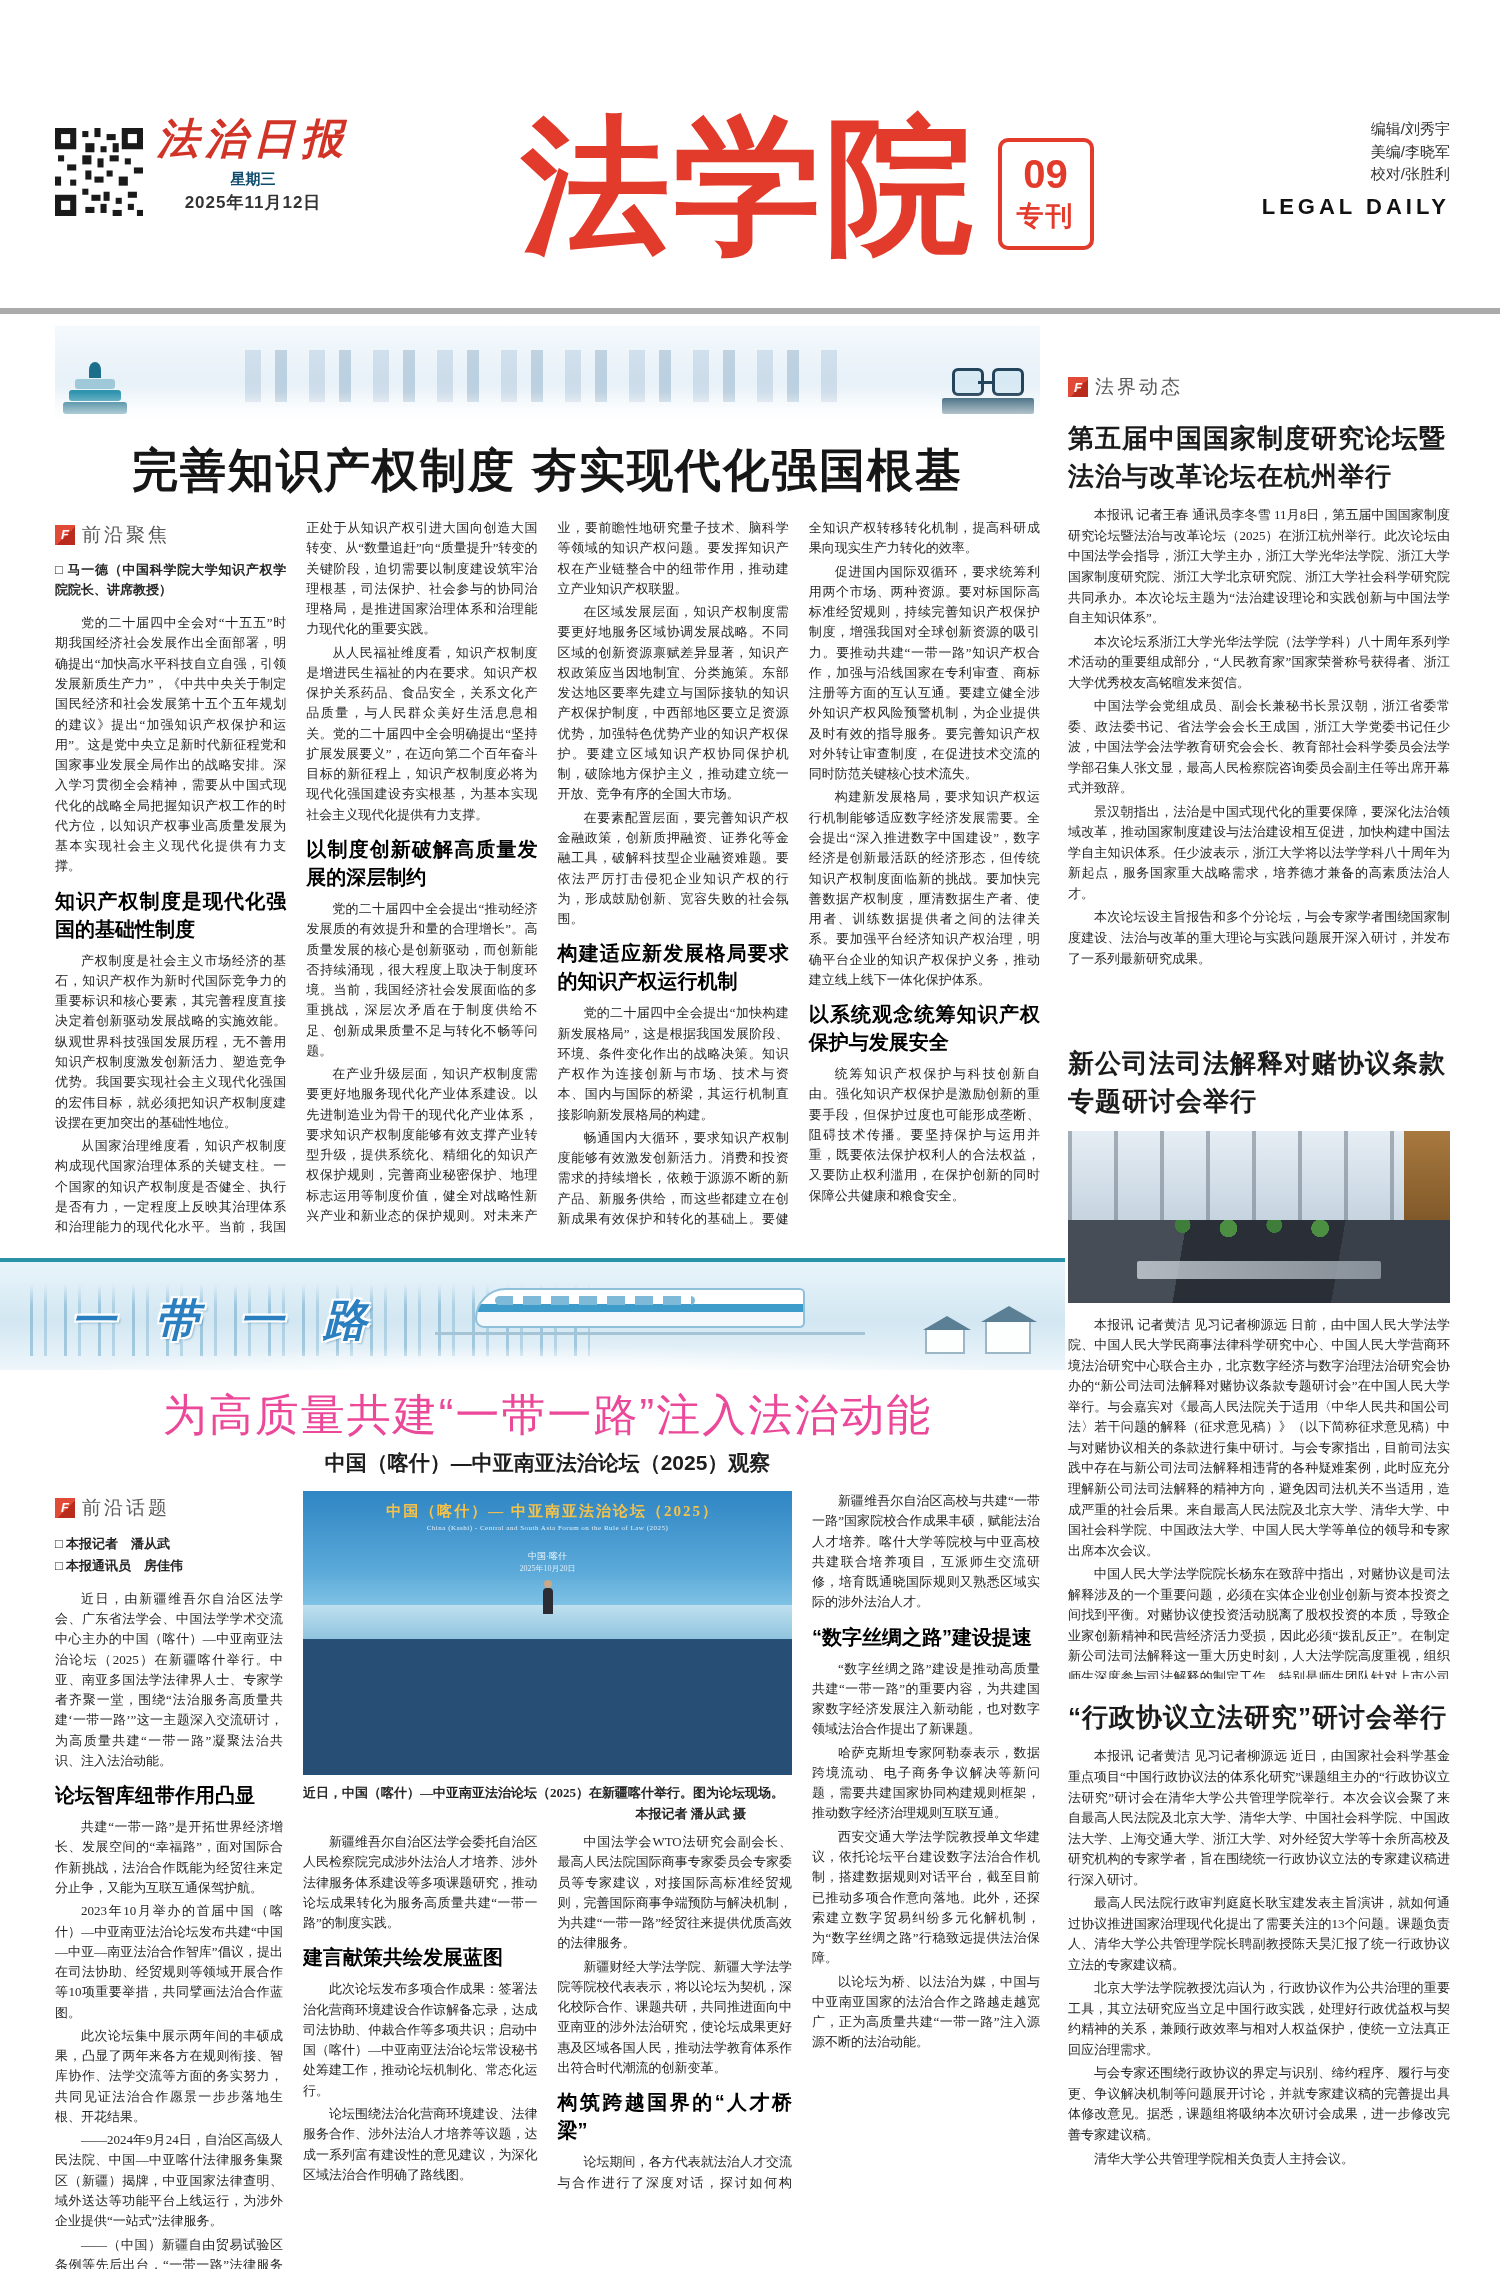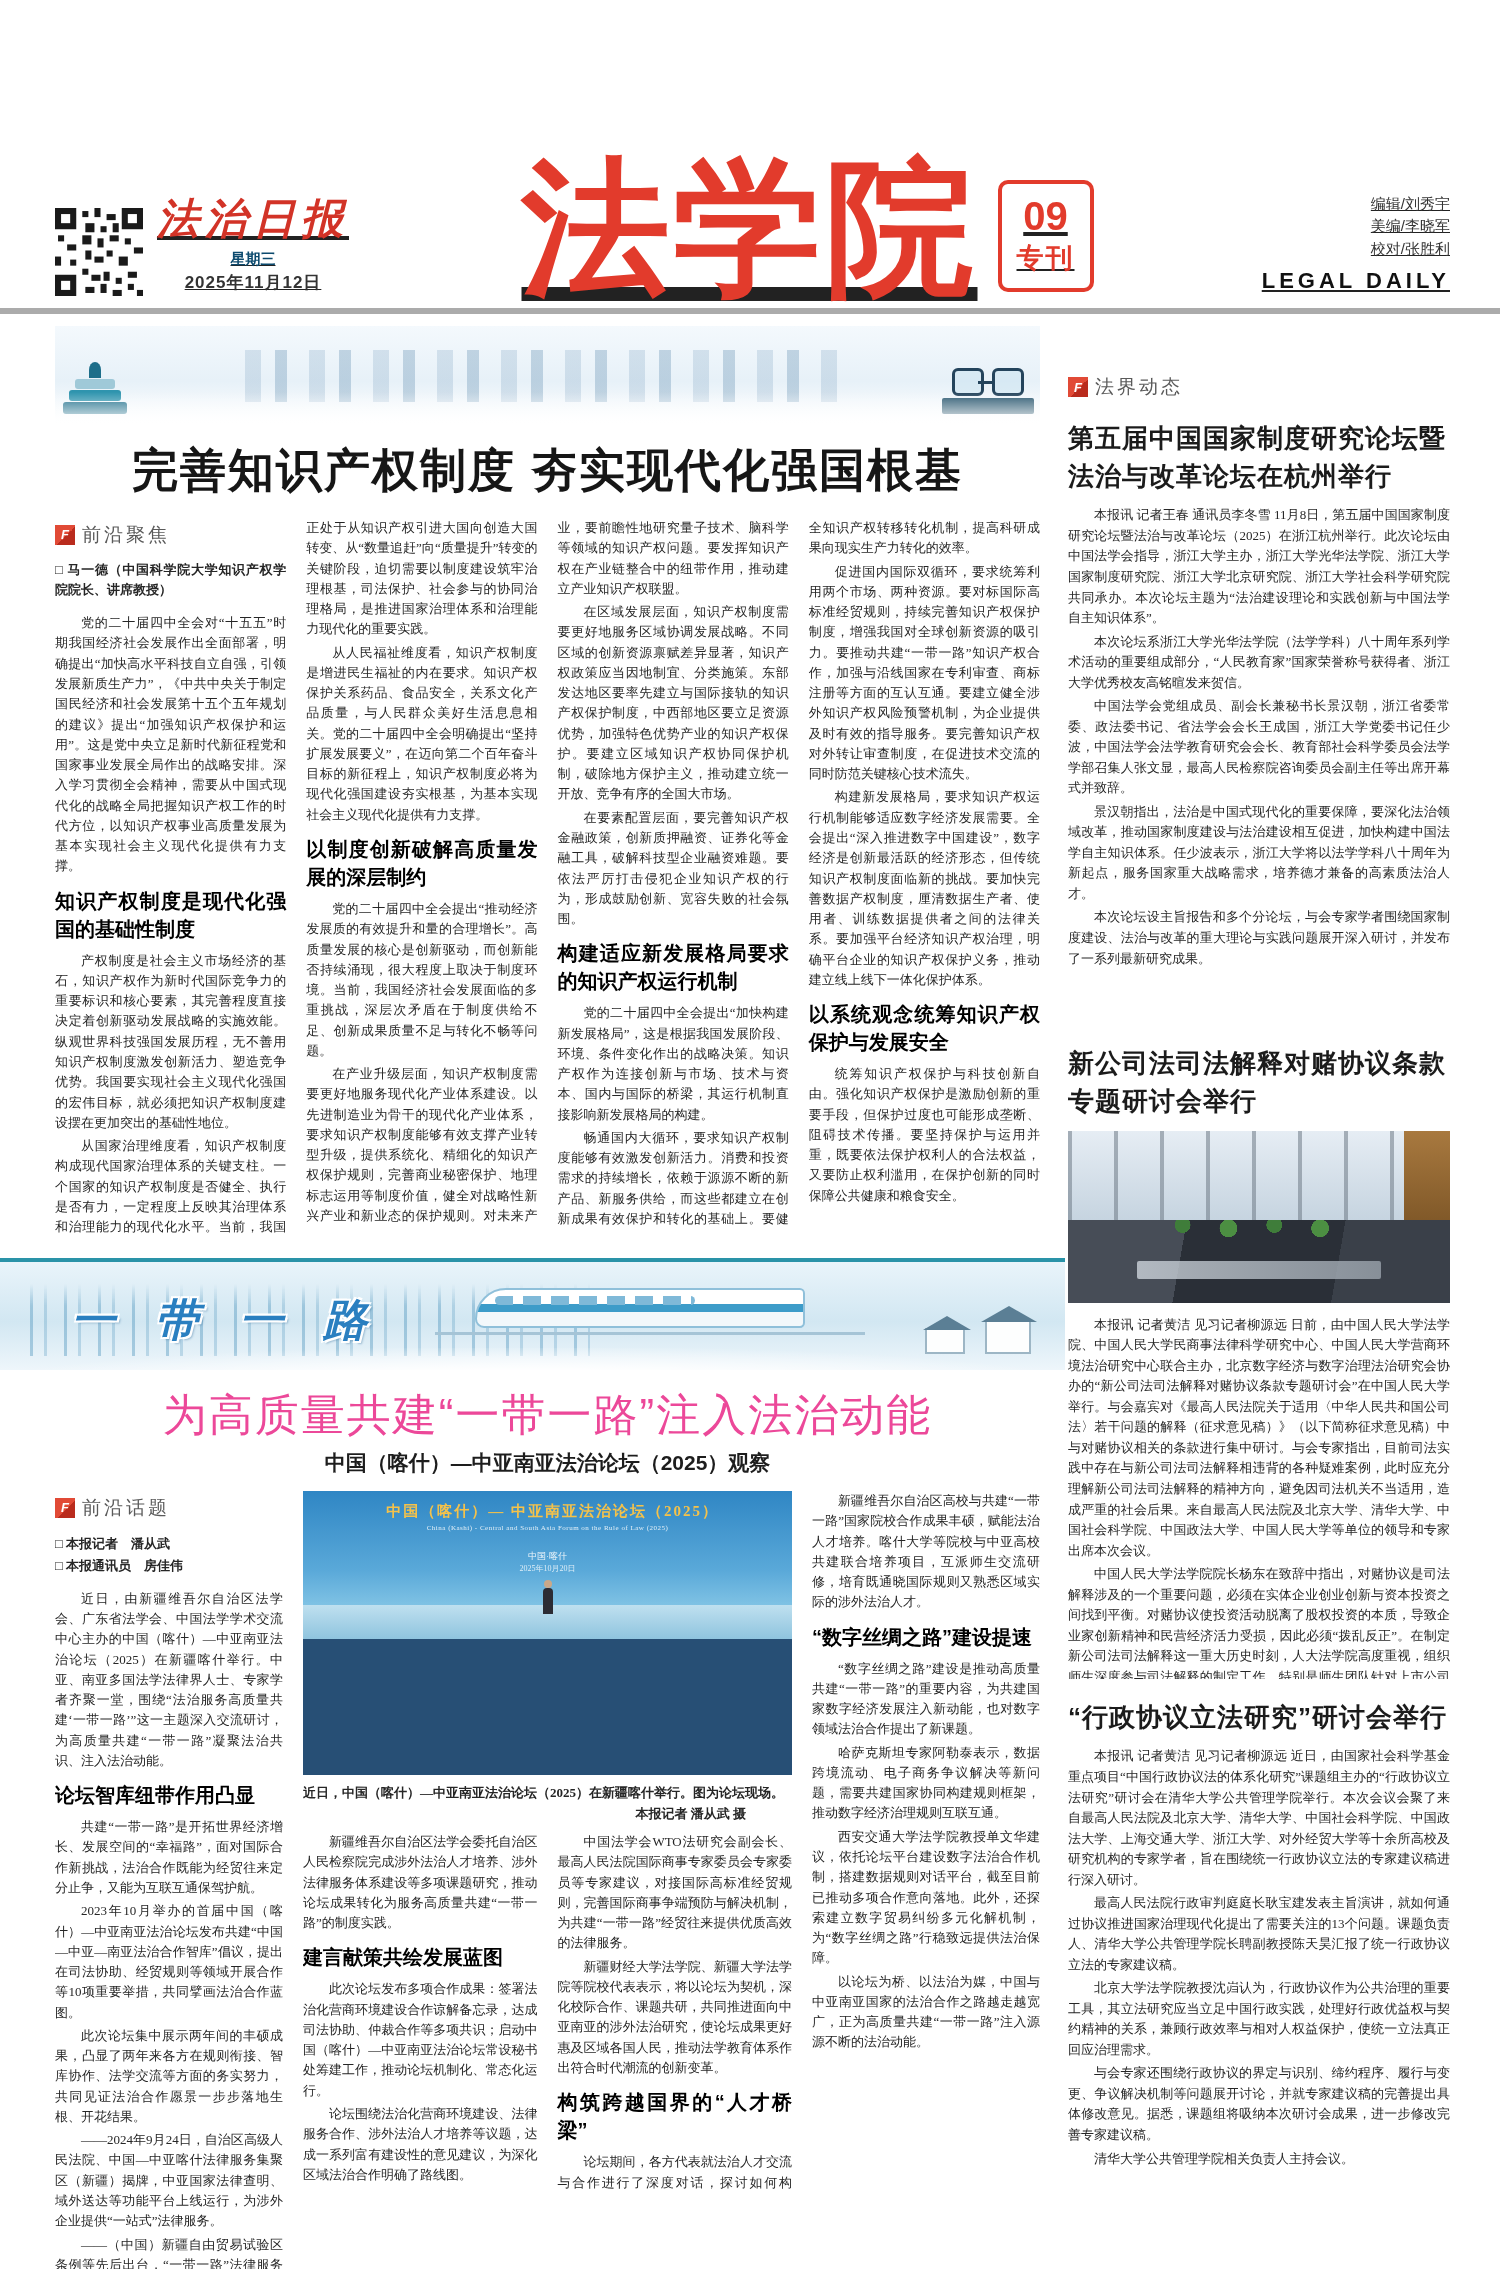--- a/index.html
+++ b/index.html
@@ -1,20 +1,20 @@
 <!DOCTYPE html>
 <html><head>
 <meta charset="utf-8">
 <style>
   html,body{margin:0;padding:0;background:#ffffff;}
   body{width:1500px;height:2279px;overflow:hidden;font-family:"Liberation Sans",sans-serif;color:#222;}
   .page{width:1500px;height:2279px;position:relative;padding:118px 50px 0 55px;box-sizing:border-box;}
 
   
-  .mast{display:flex;align-items:flex-end;height:178px;text-decoration:underline;}
+  .mast{display:flex;align-items:flex-start;height:178px;}
   .mast-left{display:flex;align-items:flex-end;gap:14px;width:330px;}
   .qr{width:88px;height:88px;flex:0 0 auto;}
   .mast-brand{display:flex;flex-direction:column;align-items:center;padding-bottom:2px;}
   .paper-name{font-family:"Liberation Serif",serif;font-weight:900;font-style:italic;font-size:42px;color:#d23327;letter-spacing:6px;line-height:1;}
   .weekday{font-size:15px;font-weight:bold;color:#0c4a6e;margin-top:10px;}
   .date{font-size:17px;font-weight:bold;color:#333;margin-top:2px;letter-spacing:1px;}
   .mast-center{flex:1;display:flex;justify-content:center;align-items:flex-end;gap:20px;}
   .edition-title{font-size:148px;font-weight:900;color:#e23b2c;line-height:.92;letter-spacing:4px;font-family:"Liberation Sans",sans-serif;}
   .edition-box{border:4px solid #e23b2c;border-radius:10px;width:96px;height:112px;display:flex;flex-direction:column;align-items:center;justify-content:center;margin-bottom:4px;}
   .ed-num{font-size:40px;font-weight:900;color:#e23b2c;line-height:1;}

